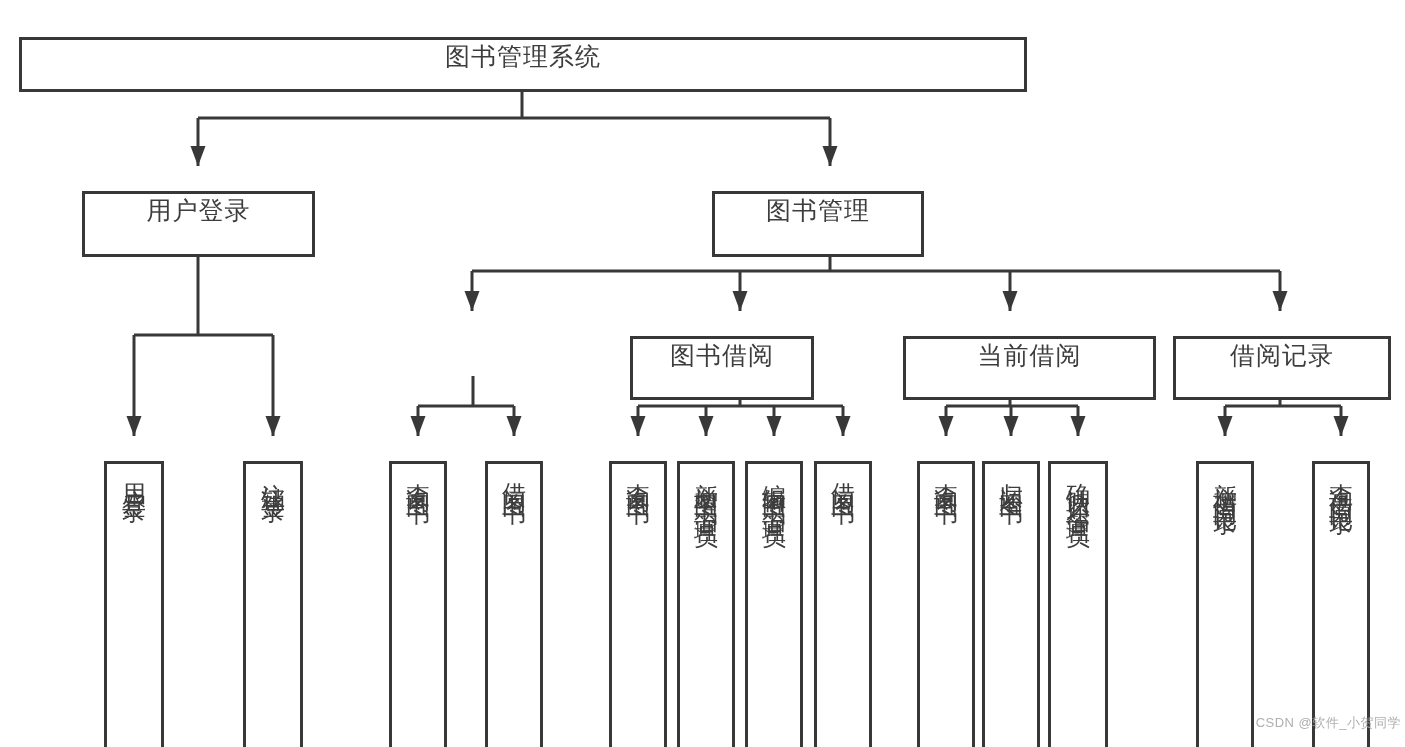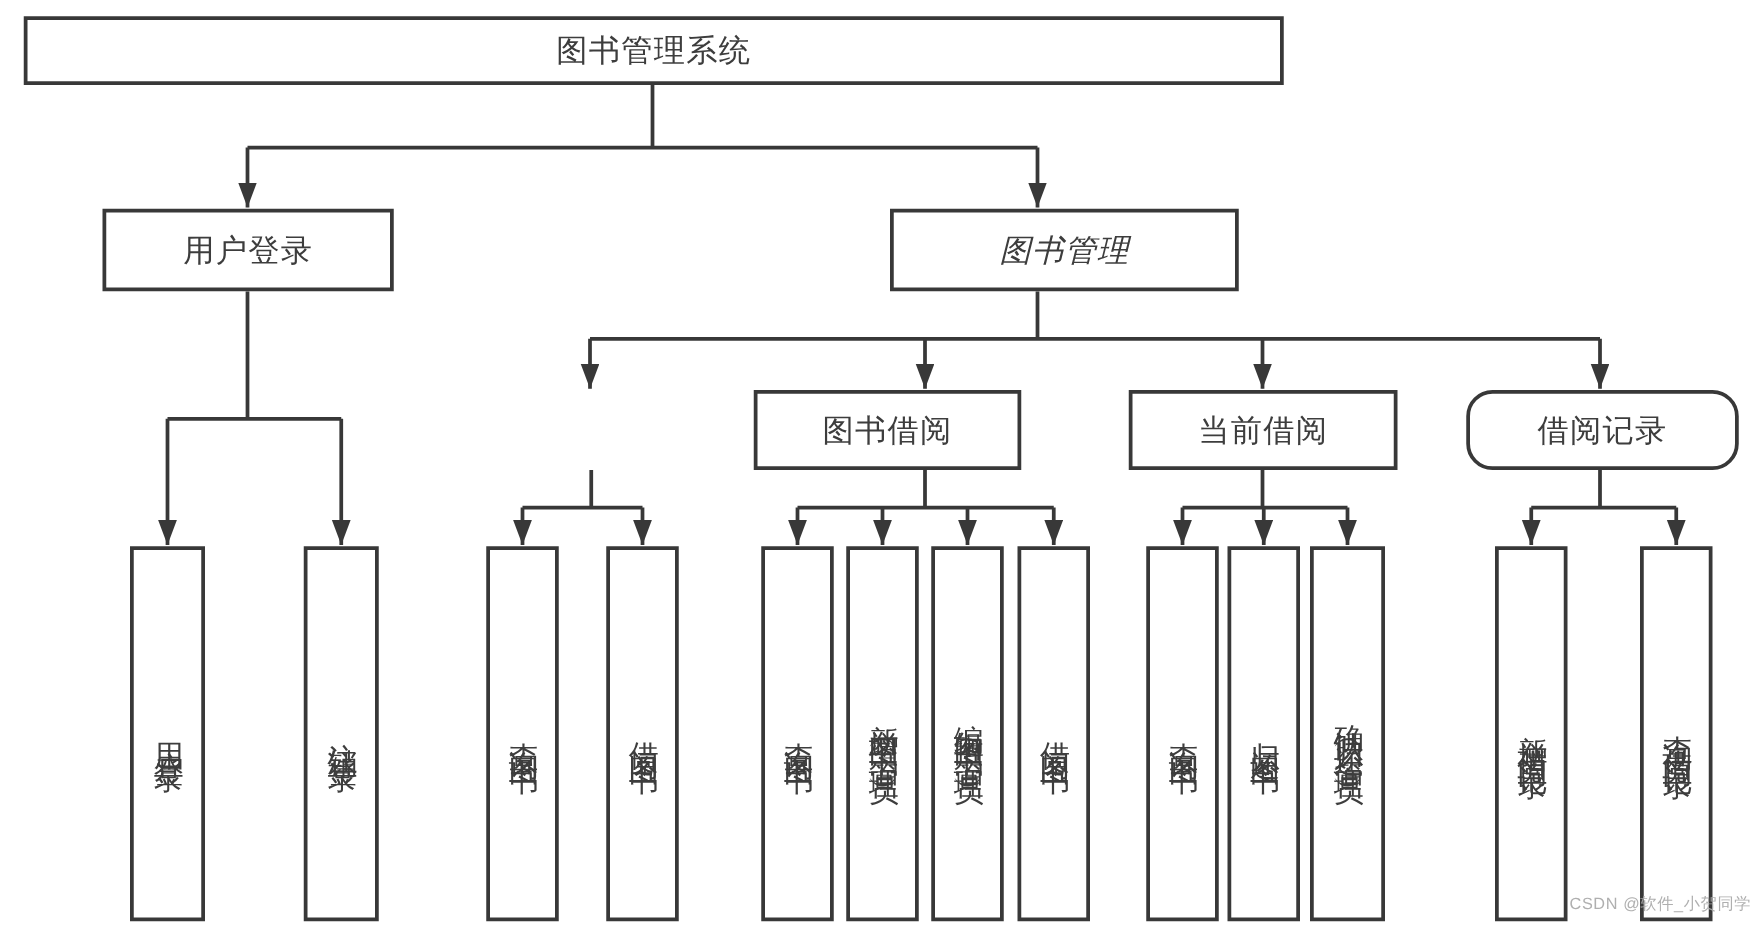--- a/index.html
+++ b/index.html
@@ -21,24 +21,25 @@
     left:0;top:0;
     width:1405px;height:747px;
     pointer-events:none;
   }
   .node{
     position:absolute;
     box-sizing:border-box;
     border:3px solid var(--line);
     background:#ffffff;
     display:flex;
-    align-items:center;
+    align-items:flex-start;
     justify-content:center;
     color:var(--text);
     z-index:2;
+    margin-top:24px;
   }
   .node-h{
     font-size:25px;
     letter-spacing:1px;
     white-space:nowrap;
   }
   .node-title{font-size:25px;}
   .node-v span{
     writing-mode:vertical-lr;
     text-orientation:mixed;
@@ -121,31 +122,31 @@
     </g>
   </svg>
 
   <div class="node node-h node-title" style="left:19px;top:13px;width:1008px;height:55px;">
     <span>图书管理系统</span>
   </div>
 
   <div class="node node-h" style="left:82px;top:167px;width:233px;height:66px;">
     <span>用户登录</span>
   </div>
-  <div class="node node-h" style="left:712px;top:167px;width:279px;height:66px;font-style:italic;">
+  <div class="node node-h" style="left:712px;top:167px;width:212px;height:66px;">
     <span>图书管理</span>
   </div>
 
-  <div class="node node-h" style="left:603px;top:312px;width:214px;height:64px;">
+  <div class="node node-h" style="left:630px;top:312px;width:184px;height:64px;">
     <span>图书借阅</span>
   </div>
-  <div class="node node-h" style="left:903px;top:312px;width:215px;height:64px;">
+  <div class="node node-h" style="left:903px;top:312px;width:253px;height:64px;">
     <span>当前借阅</span>
   </div>
-  <div class="node node-h" style="left:1173px;top:312px;width:218px;height:64px;border-radius:21px;">
+  <div class="node node-h" style="left:1173px;top:312px;width:218px;height:64px;">
     <span>借阅记录</span>
   </div>
 
   <div class="node node-v" style="left:104px;top:437px;width:60px;height:300px;">
     <span>用户登录</span>
   </div>
   <div class="node node-v" style="left:243px;top:437px;width:60px;height:300px;">
     <span>注销登录</span>
   </div>
 

